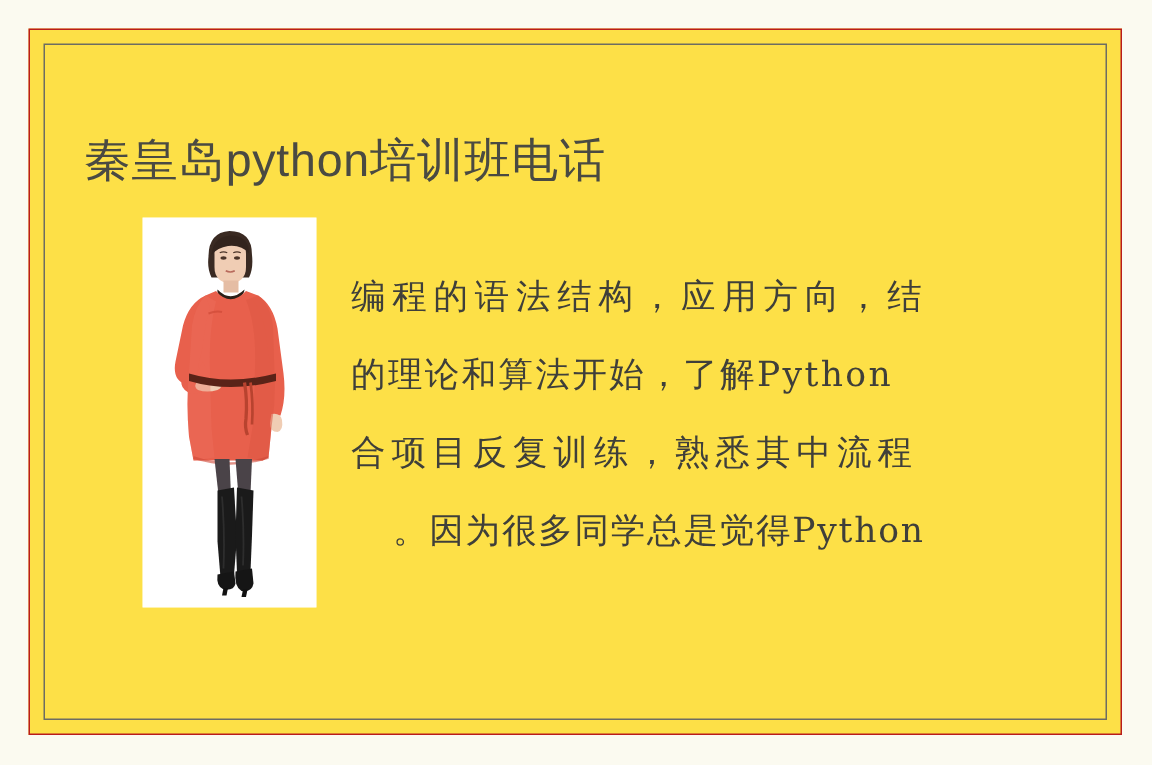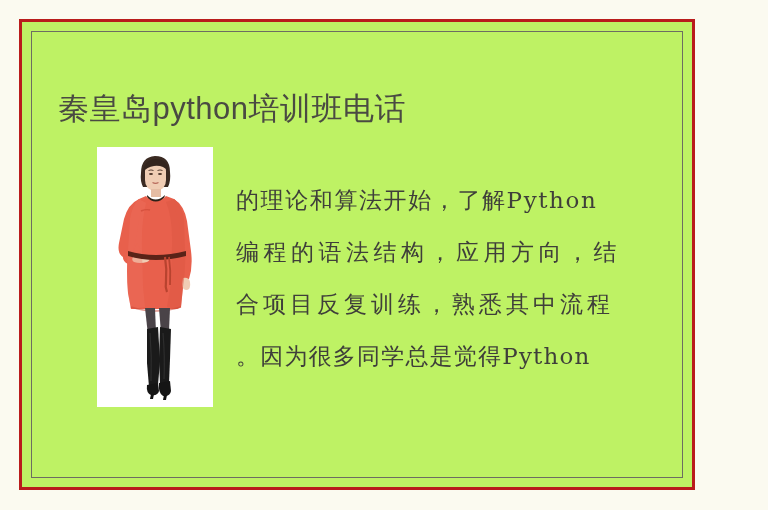--- a/index.html
+++ b/index.html
@@ -20,25 +20,25 @@
     width: 768px;
     height: 510px;
     background: #fbfaf0;
   }
 
   
   .frame-outer {
     position: absolute;
     left: 19px;
     top: 19px;
-    width: 676px;
+    width: 729px;
     height: 471px;
-    border: 3px solid #b91c1c;
+    border: 1px solid #b91c1c;
     box-sizing: border-box;
-    background: #bef264;
+    background: #fde047;
   }
   .frame-inner {
     position: absolute;
     left: 9px;
     top: 9px;
     right: 9px;
     bottom: 9px;
     border: 1px solid #6d6d62;
     box-sizing: border-box;
   }
@@ -94,21 +94,21 @@
     word-break: break-all;
   }
   .body-text .ln {
     display: block;
     white-space: nowrap;
   }
   .body-text .ln.sp1 { letter-spacing: 2.0px; }
   .body-text .ln.sp2 { letter-spacing: 1.6px; }
   .body-text .ln.sp3 { letter-spacing: 4.5px; }
   .body-text .ln.sp4 { letter-spacing: 4.0px; }
-  .body-text .ln.sp5 { letter-spacing: 1.2px; }
+  .body-text .ln.sp5 { letter-spacing: 1.2px; margin-left: 28px; }
 </style>
 </head>
 <body>
 
 <div class="page">
 
   <div class="frame-outer">
     <div class="frame-inner"></div>
 
     <h1 class="article-title">秦皇岛python培训班电话</h1>
@@ -171,21 +171,21 @@
 
           <path d="M54 247 L57 247 L56 252 L53 252 Z" fill="#111111"></path>
           <path d="M67 248 L70 248 L69 253 L66 253 Z" fill="#111111"></path>
 
           <path d="M53 186 Q55 210 54 234" stroke="#3a3a3a" stroke-width="1.2" fill="none" opacity="0.6"></path>
           <path d="M66 186 Q68 210 67 232" stroke="#3a3a3a" stroke-width="1.2" fill="none" opacity="0.6"></path>
         </svg>
       </div>
 
       <div class="body-text">
+        <span class="ln sp3">编程的语法结构，应用方向，结</span>
         <span class="ln sp2">的理论和算法开始，了解Python</span>
-        <span class="ln sp3">编程的语法结构，应用方向，结</span>
         <span class="ln sp4">合项目反复训练，熟悉其中流程</span>
         <span class="ln sp5">。因为很多同学总是觉得Python</span>
       </div>
 
     </div>
   </div>
 </div>
 
 </body></html>

